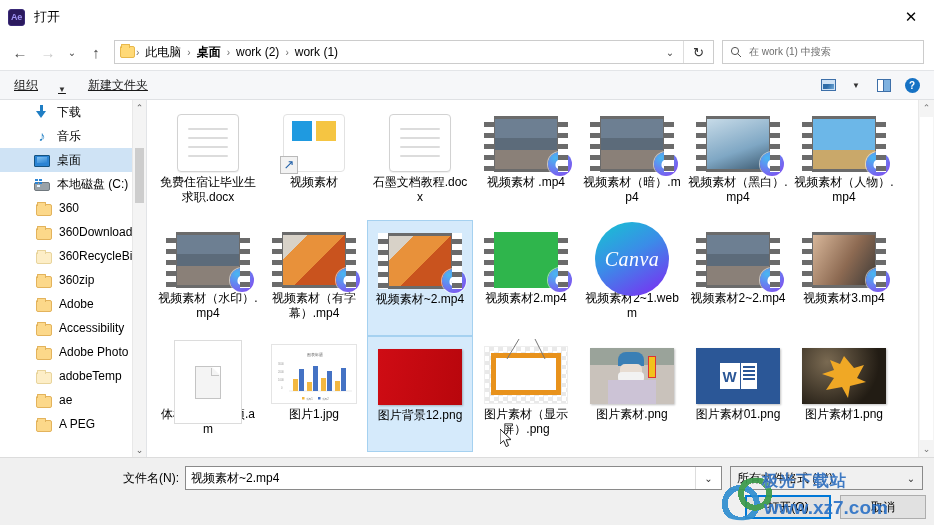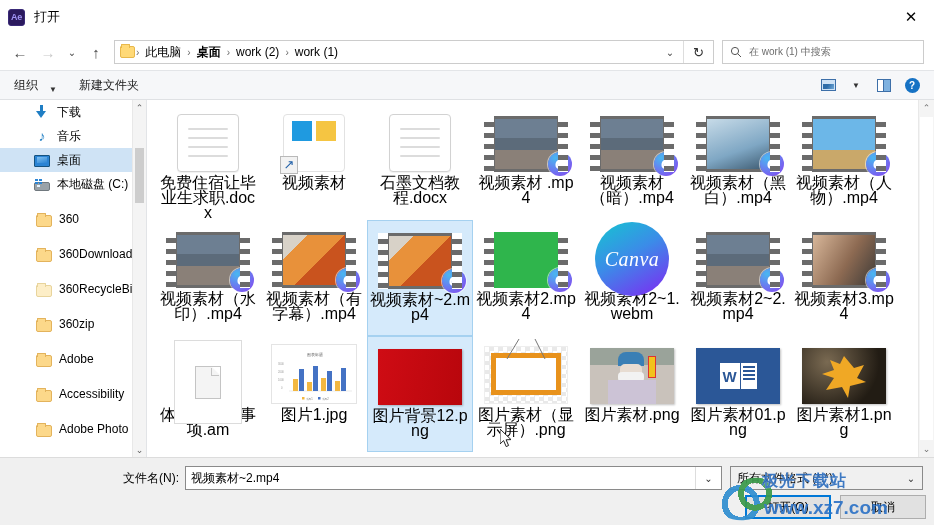--- a/index.html
+++ b/index.html
@@ -65,21 +65,21 @@
     display:flex;align-items:center; margin-left:8px;
   }
   .search-ic{ width:26px; display:flex;align-items:center;justify-content:center; color:#555; font-size:12px;}
   .search-ph{ color:#6d6d6d; font-size:10px; }
 
   
   .cmdbar{
     height:30px; background:#f6f7f9; border-top:1px solid #e3e5e8; border-bottom:1px solid #dfe1e4;
     display:flex; align-items:center; padding:0 8px 0 14px;
   }
-  .cmd{ font-size:12px; color:#1a1a1a; margin-right:22px; display:flex;align-items:flex-end;gap:11px;}
+  .cmd{ font-size:12px; color:#1a1a1a; margin-right:22px; display:flex;align-items:flex-end;gap:20px;text-decoration:underline;}
   .caret{ font-size:8px; color:#333; }
   .cmd-right{ margin-left:auto; display:flex; align-items:center; gap:0; }
   .cmd-icbtn{ width:28px;height:24px;display:flex;align-items:center;justify-content:center;}
   .viewic{ width:15px;height:12px;border:1px solid #3d6fa8;background:#cfe2f5; position:relative;}
   .viewic:after{content:"";position:absolute;left:1px;bottom:1px;width:11px;height:5px;
     background:linear-gradient(120deg,#2e6ca8 40%,#6fa8d8);}
   .paneic{ width:14px;height:13px;border:1px solid #3d6fa8; display:flex;}
   .paneic i{ display:block; width:50%; height:100%; }
   .paneic i:first-child{ background:#fff; border-right:1px solid #3d6fa8;}
   .paneic i:last-child{ background:#7fb2e0;}
@@ -92,21 +92,21 @@
   
   .sidebar{
     width:147px; position:relative; overflow:hidden; background:#fff;
     border-right:1px solid #e2e4e7;
   }
   .sitem{
     height:24px; display:flex; align-items:center; padding-left:34px; gap:7px;
     font-size:12px; color:#000; white-space:nowrap;
   }
   .sitem.sel{ background:#cfe3f5; }
-  .sitem.ind{ padding-left:36px;margin-top:11px; }
+  .sitem.ind{ padding-left:36px; }
   .ic{ width:16px; height:16px; flex:none; position:relative; display:block;}
   .ic-dl:before{
     content:"";position:absolute;left:6px;top:1px;width:3px;height:8px;background:#1f7ec4;
   }
   .ic-dl:after{
     content:"";position:absolute;left:2px;top:7px;border-left:5.5px solid transparent;
     border-right:5.5px solid transparent;border-top:7px solid #1f7ec4;
   }
   .ic-music{ color:#1f7ec4; font-size:14px; line-height:16px; text-align:center;}
   .ic-desk{
@@ -149,21 +149,21 @@
   .cell{
     width:106px; height:116px; display:flex; flex-direction:column; align-items:center;
     padding-top:4px; position:relative;
   }
   .cell.selected{ background:#d5eafb; border:1px solid #a5d1f0; }
   .thumbwrap{
     height:64px; width:100%; display:flex; align-items:flex-end; justify-content:center;
     position:relative;
   }
   .lbl{
-    margin-top:3px; width:100px; text-align:center; font-size:16px; line-height:15px;
+    margin-top:3px; width:100px; text-align:center; font-size:12px; line-height:15px;
     color:#000; word-break:break-all;
   }
 
   
   .th-doc{
     width:62px;height:58px;background:#fff;border:1px solid #d2d2d2;border-radius:4px;
     box-shadow:0 1px 1px rgba(0,0,0,.06); padding:13px 10px 0 10px;
   }
   .th-doc i{ display:block;height:2px;background:#dcdcdc;margin-bottom:7px;border-radius:1px;}
   .th-cal{

